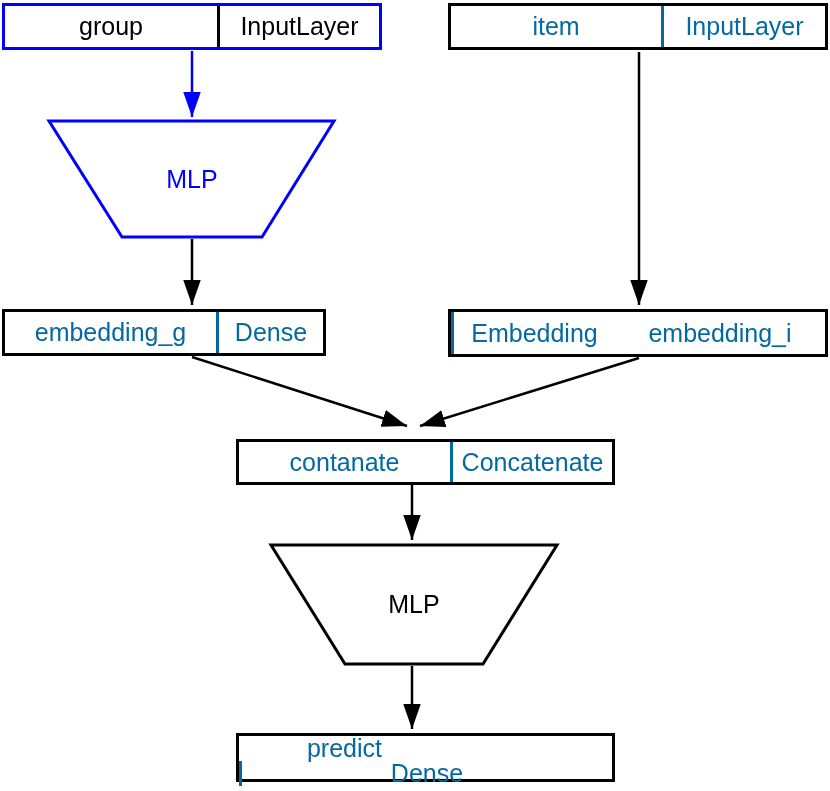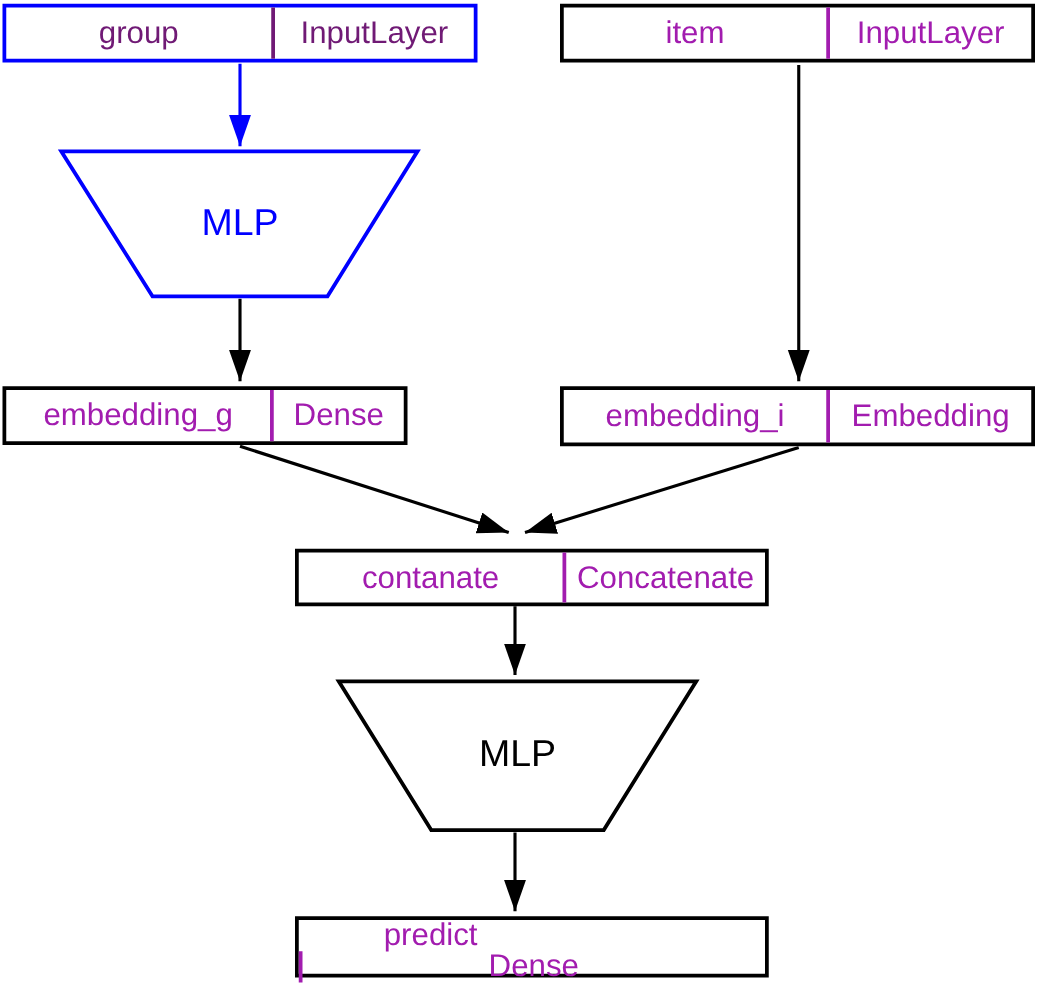--- a/index.html
+++ b/index.html
@@ -21,44 +21,44 @@
     top: 0;
     width: 830px;
     height: 791px;
   }
   .node {
     position: absolute;
     display: flex;
     box-sizing: border-box;
     background: #ffffff;
     border: 3px solid #000000;
-    color: #a21caf;
+    color: #0369a1;
     font-size: 25px;
     line-height: 1;
   }
   .node.blue {
     border-color: #0000ff;
-    color: #701a75;
+    color: #000000;
   }
   .cell {
     display: flex;
     align-items: center;
     justify-content: center;
     box-sizing: border-box;
     white-space: nowrap;
     padding: 0 8px;
   }
   .cell.second {
     border-left: 3px solid currentColor;
     flex: 1;
   }
   .trap-label {
     position: absolute;
     transform: translate(-50%, -50%);
-    font-size: 30px;
+    font-size: 25px;
     color: #000000;
     white-space: nowrap;
   }
   .trap-label.blue {
     color: #0000ff;
   }
 </style>
 </head>
 <body>
 
@@ -109,25 +109,25 @@
   <div class="node" style="left:2px; top:309px; width:324px; height:47px;">
     <div class="cell first" style="width:211px;">
       <span>embedding_g</span>
     </div>
     <div class="cell second">
       <span>Dense</span>
     </div>
   </div>
 
   <div class="node" style="left:448px; top:309px; width:380px; height:48px;">
+    <div class="cell second">
+      <span>Embedding</span>
+    </div>
     <div class="cell first" style="width:210px;">
       <span>embedding_i</span>
-    </div>
-    <div class="cell second">
-      <span>Embedding</span>
     </div>
   </div>
 
   <div class="node" style="left:236px; top:439px; width:379px; height:46px;">
     <div class="cell first" style="width:211px;">
       <span>contanate</span>
     </div>
     <div class="cell second">
       <span>Concatenate</span>
     </div>

